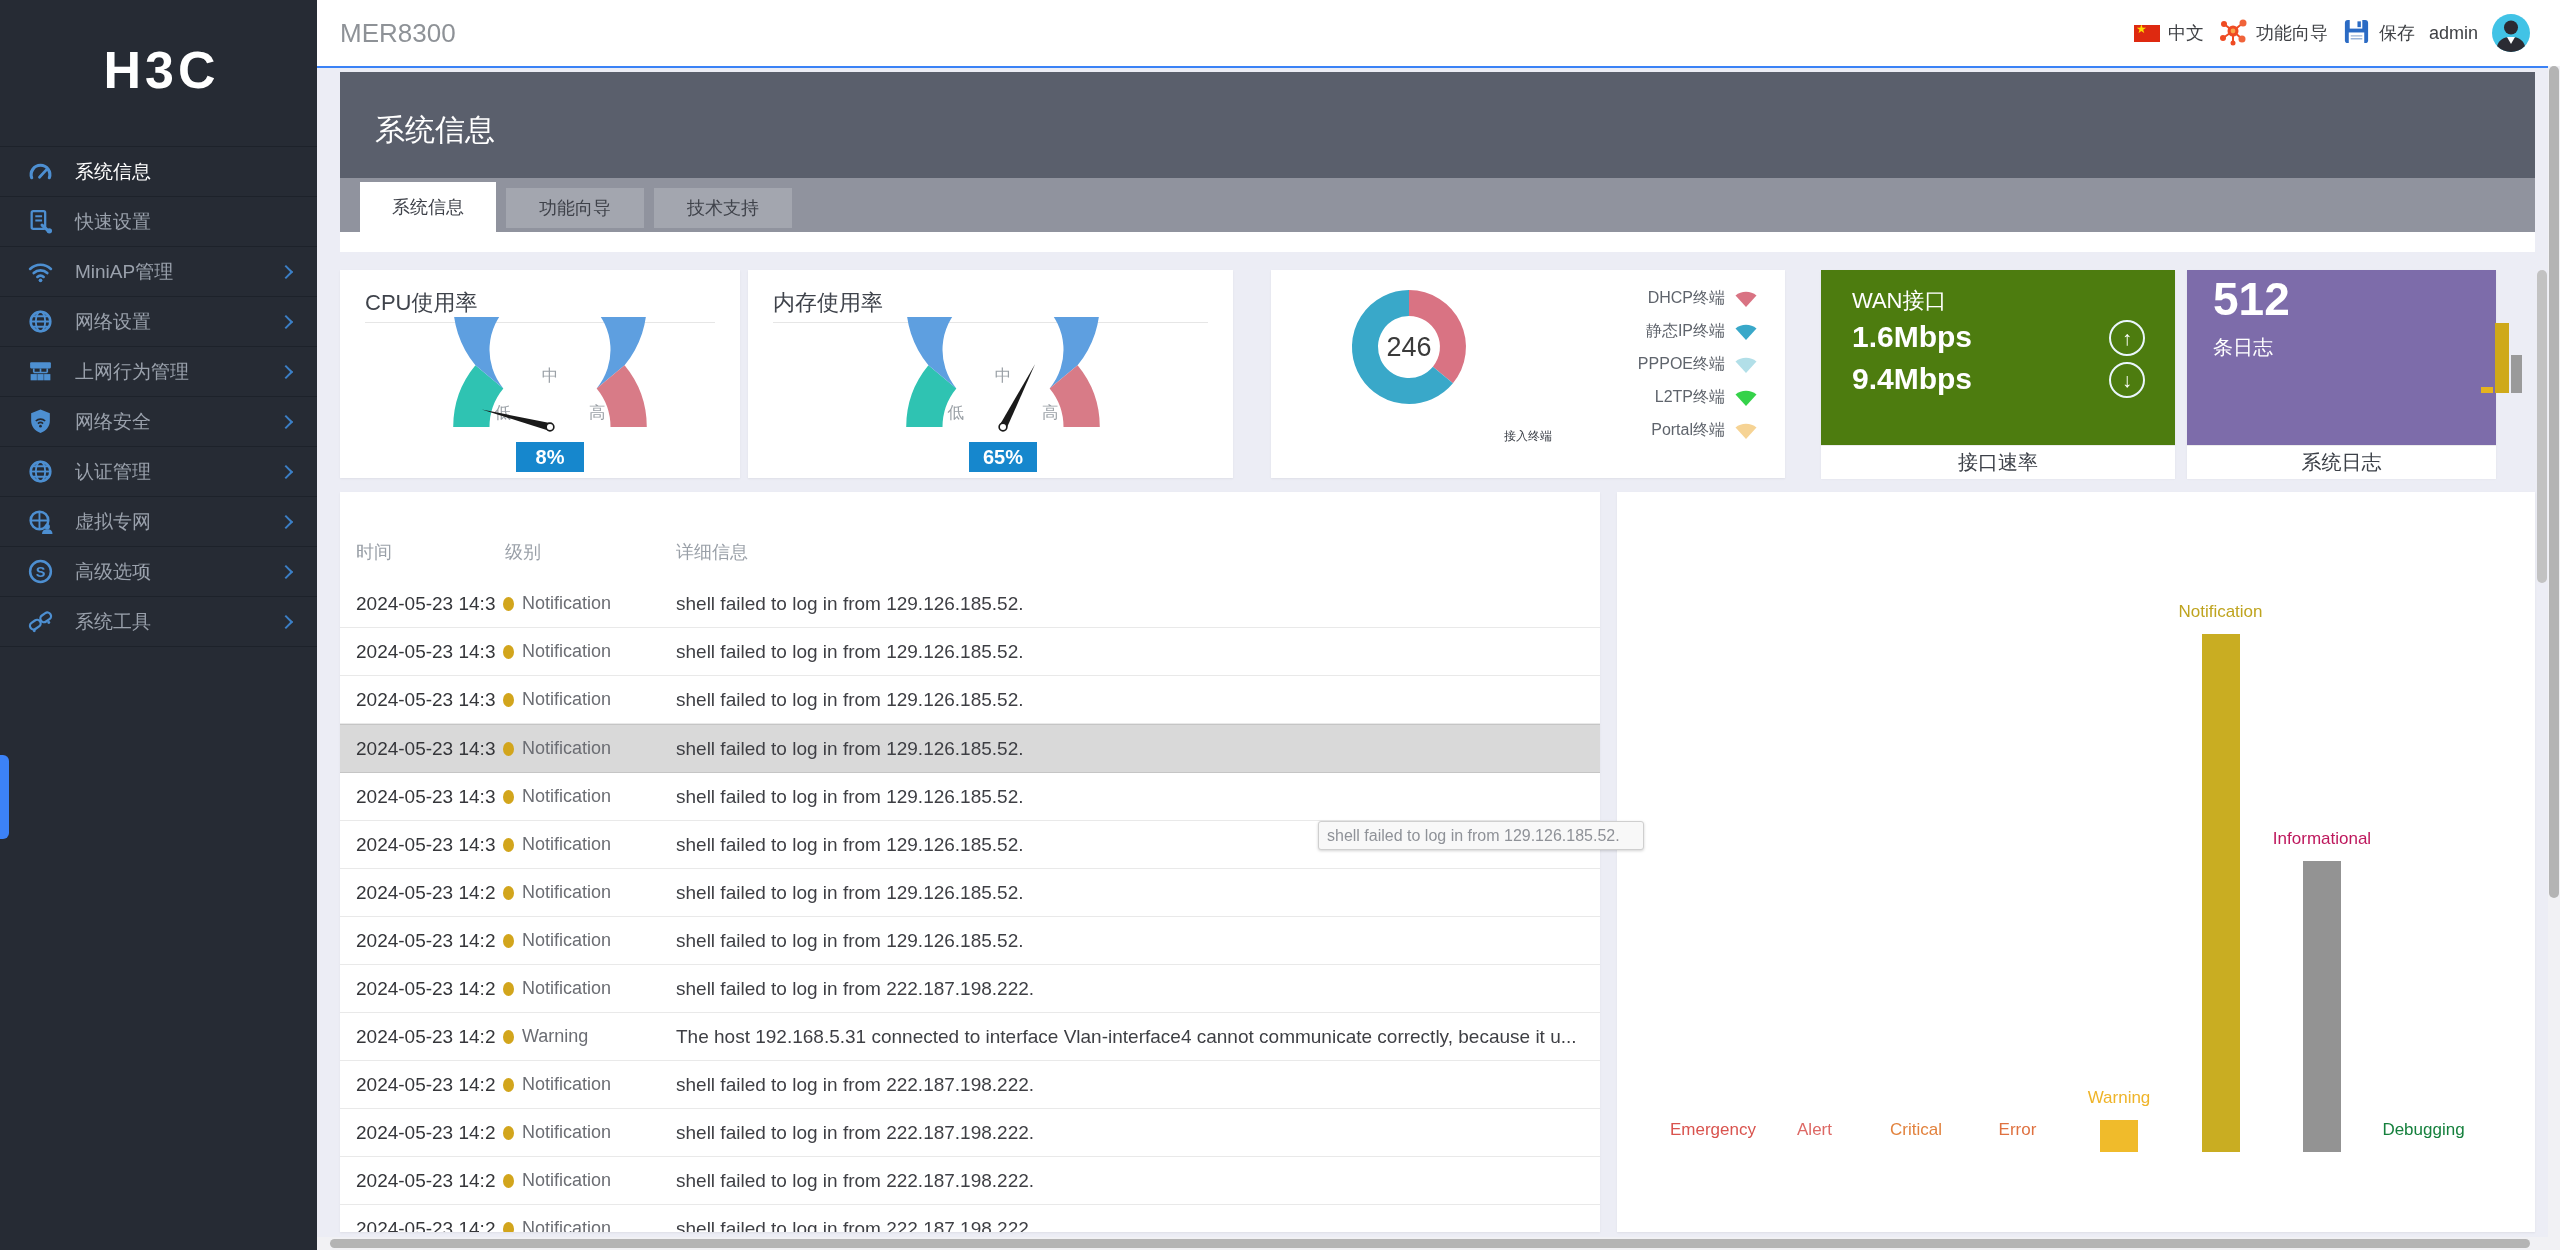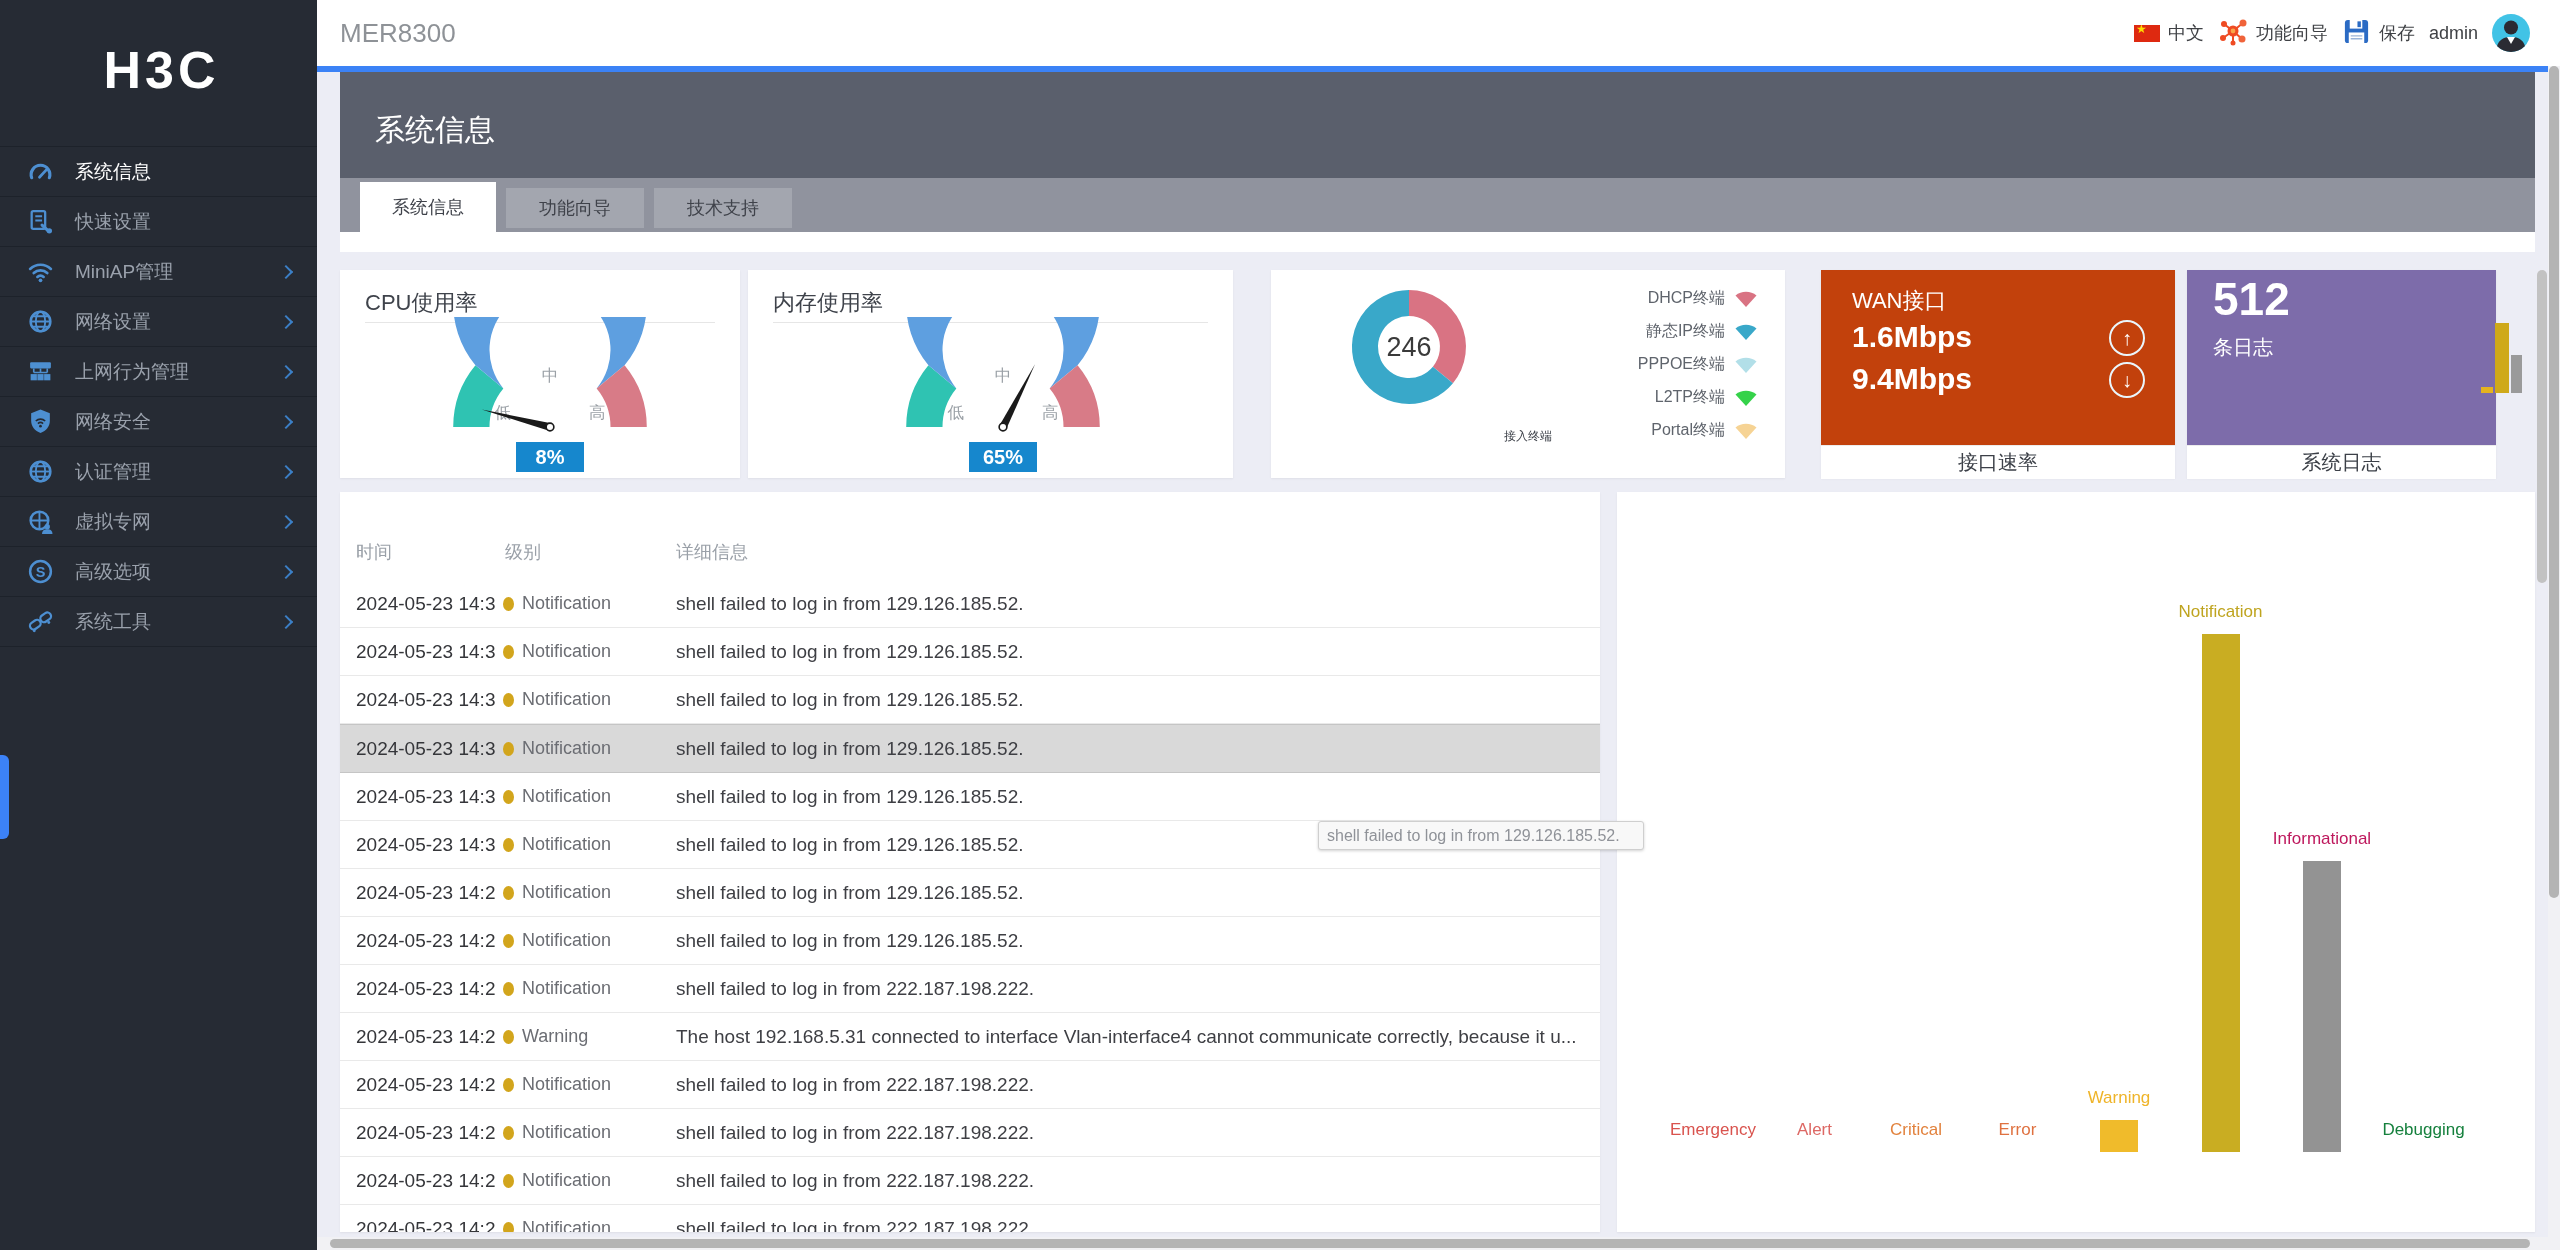--- a/index.html
+++ b/index.html
@@ -12,21 +12,21 @@
   #side-menu{left:0;top:146px;width:317px;border-top:1px solid #1d222a;}
   .side-item{position:relative;height:49px;border-bottom:1px solid #1d222a;cursor:pointer;}
   .side-item .side-label{position:absolute;left:75px;top:0;line-height:49px;font-size:19px;color:#9aa1ac;}
   .side-item.active .side-label{color:#ffffff;}
   .side-icon{position:absolute;left:27px;top:11px;width:27px;height:27px;}
   .side-icon svg{width:27px;height:27px;}
   .chev{position:absolute;right:26px;top:20px;width:8px;height:8px;border-top:2.5px solid #3b7fc6;border-right:2.5px solid #3b7fc6;transform:rotate(45deg);}
   #drawer-pill{left:0;top:755px;width:9px;height:84px;background:#3c82f7;border-radius:0 6px 6px 0;z-index:6;}
 
   
-  #topbar{left:317px;top:0;width:2243px;height:66px;background:#fff;border-bottom:6px solid #3b82f6;}
+  #topbar{left:317px;top:0;width:2243px;height:66px;background:#fff;border-bottom:2px solid #3b82f6;}
   #device-title{left:23px;top:0;line-height:66px;font-size:26px;color:#8e9297;}
   #topbar-right{right:30px;top:0;height:66px;display:flex;align-items:center;gap:14px;}
   .tb-item{display:flex;align-items:center;gap:8px;cursor:pointer;}
   .tb-label{font-size:18px;color:#3f4145;}
   .flag{position:relative;width:26px;height:17px;background:#de2910;overflow:hidden;}
   .flag .star{position:absolute;left:2px;top:-3px;color:#ffde00;font-size:12px;}
   .avatar{width:38px;height:38px;border-radius:50%;background:#41c3e6;overflow:hidden;position:relative;}
 
   
   #page-header{left:340px;top:72px;width:2195px;height:106px;background:#5a5f6c;}
@@ -49,21 +49,21 @@
   #card-cpu .gauge-wrap{left:100px;}
   #card-memory .gauge-wrap{left:145px;}
   .gauge-badge{display:inline-block;margin-top:0px;min-width:56px;height:30px;line-height:30px;background:#1687cd;color:#fff;font-size:20px;font-weight:bold;padding:0 6px;}
   #donut-svg{position:absolute;left:78px;top:17px;}
   #terminal-legend{position:absolute;right:26px;top:12px;}
   .legend-row{display:flex;align-items:center;justify-content:flex-end;height:33px;}
   .legend-label{font-size:16px;color:#5f646c;text-align:right;}
   .legend-fan{margin-left:8px;width:26px;height:16px;}
   .card-caption{position:absolute;left:0;right:0;top:158px;text-align:center;font-size:12px;color:#3c4048;}
   
-  #wan-blue{position:absolute;left:0;top:0;width:100%;height:175px;background:#c2410c;color:#fff;}
+  #wan-blue{position:absolute;left:0;top:0;width:100%;height:175px;background:#4d7c0f;color:#fff;}
   #wan-title{position:absolute;left:31px;top:16px;font-size:22px;}
   .wan-speed{position:absolute;left:31px;font-size:30px;font-weight:bold;}
   #wan-up{top:50px;} #wan-down{top:92px;}
   .wan-arrow{position:absolute;right:30px;width:32px;height:32px;border:2px solid #eaf6fc;border-radius:50%;text-align:center;line-height:32px;font-size:20px;color:#fff;}
   #wan-arrow-up{top:50px;} #wan-arrow-down{top:92px;}
   .card-footer{position:absolute;left:0;right:0;top:175px;height:33px;line-height:33px;text-align:center;font-size:20px;color:#3c4048;background:#fff;border-top:1px solid #ececec;}
   
   #log-purple{position:absolute;left:0;top:0;width:100%;height:175px;background:#7d6caa;color:#fff;}
   #log-count{position:absolute;left:26px;top:2px;font-size:46px;font-weight:bold;}
   #log-unit{position:absolute;left:26px;top:64px;font-size:20px;}

